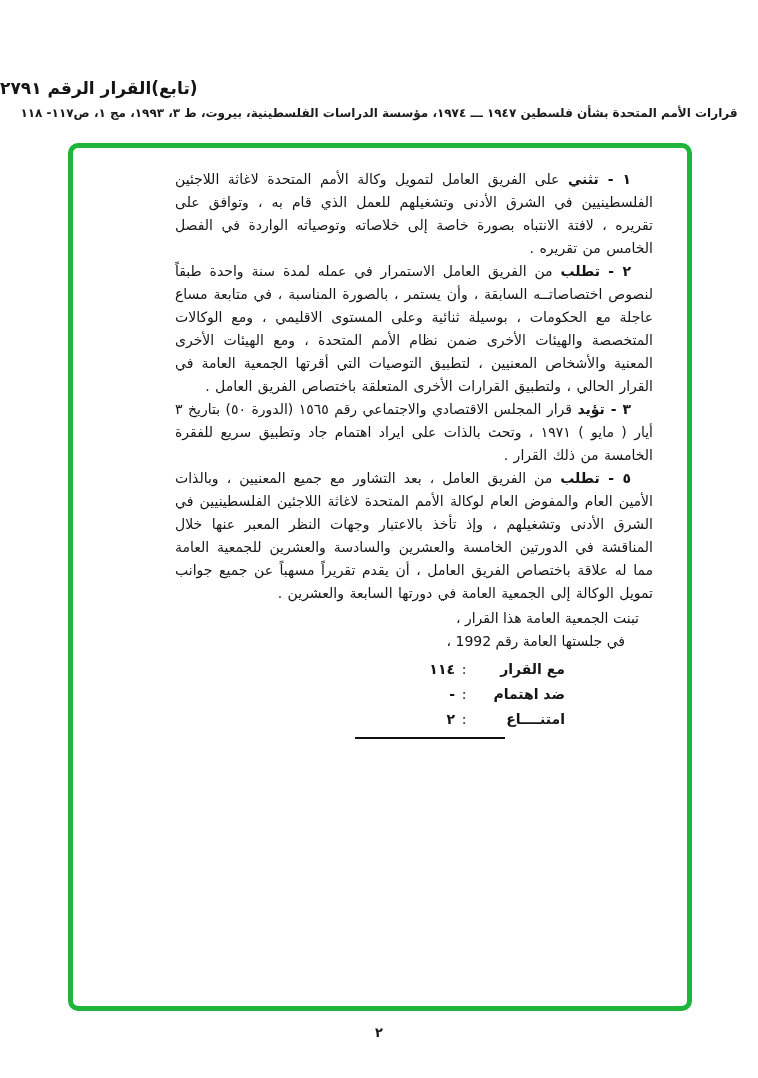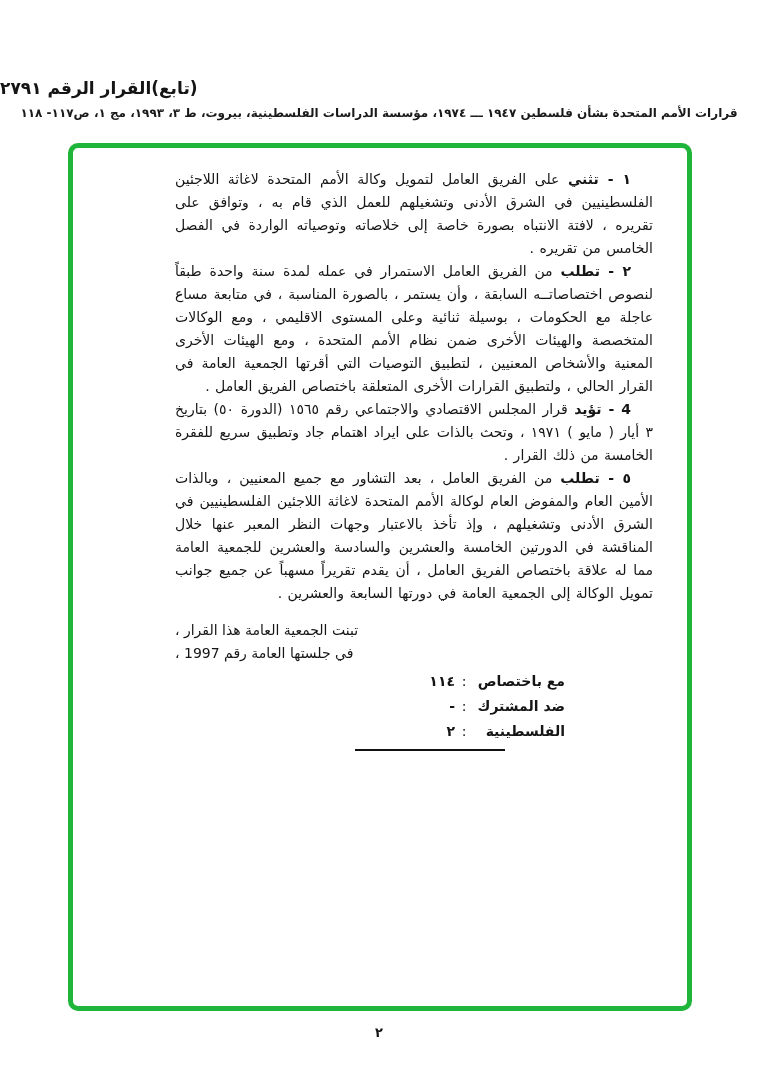--- a/index.html
+++ b/index.html
@@ -56,22 +56,22 @@
     }
     .para{
       margin:0;
       text-indent:22px;
       word-spacing:1px;
     }
     .para .lead{
       font-weight:700;
     }
     .closing-block{
-      margin-top:14px;
-      text-align:left;
+      margin-top:2px;
+      text-align:right;
     }
     .closing-line{ margin:0; }
     .closing-1{ margin-right:14px; }
     .closing-2{ margin-right:28px; }
     .closing-3{ margin-right:52px; }
     .votes{
       margin-top:4px;
       margin-right:88px;
       text-align:right;
     }
@@ -120,44 +120,44 @@
 
   <div class="source-line" dir="rtl">قرارات الأمم المتحدة بشأن فلسطين ١٩٤٧ ـــ ١٩٧٤، مؤسسة الدراسات الفلسطينية، بيروت، ط ٣، ١٩٩٣، مج ١، ص١١٧- ١١٨</div>
 
   <div class="green-box">
     <div class="content" dir="rtl">
 
       <p class="para"><strong class="lead">١ - تثني</strong> <span>على الفريق العامل لتمويل وكالة الأمم المتحدة لاغاثة اللاجئين الفلسطينيين في الشرق الأدنى وتشغيلهم للعمل الذي قام به ، وتوافق على تقريره ، لافتة الانتباه بصورة خاصة إلى خلاصاته وتوصياته الواردة في الفصل الخامس من تقريره .</span></p>
 
       <p class="para"><strong class="lead">٢ - تطلب</strong> <span>من الفريق العامل الاستمرار في عمله لمدة سنة واحدة طبقاً لنصوص اختصاصاتــه السابقة ، وأن يستمر ، بالصورة المناسبة ، في متابعة مساع عاجلة مع الحكومات ، بوسيلة ثنائية وعلى المستوى الاقليمي ، ومع الوكالات المتخصصة والهيئات الأخرى ضمن نظام الأمم المتحدة ، ومع الهيئات الأخرى المعنية والأشخاص المعنيين ، لتطبيق التوصيات التي أقرتها الجمعية العامة في القرار الحالي ، ولتطبيق القرارات الأخرى المتعلقة باختصاص الفريق العامل .</span></p>
 
-      <p class="para"><strong class="lead">4 - تؤيد</strong> <span>قرار المجلس الاقتصادي والاجتماعي رقم ١٥٦٥ (الدورة ٥٠) بتاريخ ٣ أيار ( مايو ) ١٩٧١ ، وتحث بالذات على ايراد اهتمام جاد وتطبيق سريع للفقرة الخامسة من ذلك القرار .</span></p>
+      <p class="para"><strong class="lead">٣ - تؤيد</strong> <span>قرار المجلس الاقتصادي والاجتماعي رقم ١٥٦٥ (الدورة ٥٠) بتاريخ ٣ أيار ( مايو ) ١٩٧١ ، وتحث بالذات على ايراد اهتمام جاد وتطبيق سريع للفقرة الخامسة من ذلك القرار .</span></p>
 
 
       <p class="para"><strong class="lead">٥ - تطلب</strong> <span>من الفريق العامل ، بعد التشاور مع جميع المعنيين ، وبالذات الأمين العام والمفوض العام لوكالة الأمم المتحدة لاغاثة اللاجئين الفلسطينيين في الشرق الأدنى وتشغيلهم ، وإذ تأخذ بالاعتبار وجهات النظر المعبر عنها خلال المناقشة في الدورتين الخامسة والعشرين والسادسة والعشرين للجمعية العامة مما له علاقة باختصاص الفريق العامل ، أن يقدم تقريراً مسهباً عن جميع جوانب تمويل الوكالة إلى الجمعية العامة في دورتها السابعة والعشرين .</span></p>
 
 
       <div class="closing-block">
         <p class="closing-line closing-1">تبنت الجمعية العامة هذا القرار ،</p>
-        <p class="closing-line closing-2">في جلستها العامة رقم 1997 ،</p>
+        <p class="closing-line closing-2">في جلستها العامة رقم 1992 ،</p>
       </div>
 
       <div class="votes">
         <div class="vote-row">
-          <span class="vote-label">مع باختصاص</span>
+          <span class="vote-label">مع القرار</span>
           <span class="vote-colon">:</span>
           <span class="vote-value">١١٤</span>
         </div>
         <div class="vote-row">
-          <span class="vote-label">ضد المشترك</span>
+          <span class="vote-label">ضد اهتمام</span>
           <span class="vote-colon">:</span>
           <span class="vote-value">-</span>
         </div>
         <div class="vote-row">
-          <span class="vote-label">الفلسطينية</span>
+          <span class="vote-label">امتنــــاع</span>
           <span class="vote-colon">:</span>
           <span class="vote-value">٢</span>
         </div>
         <div class="votes-rule"></div>
       </div>
 
     </div>
   </div>
 
   <div class="page-number">٢</div>

